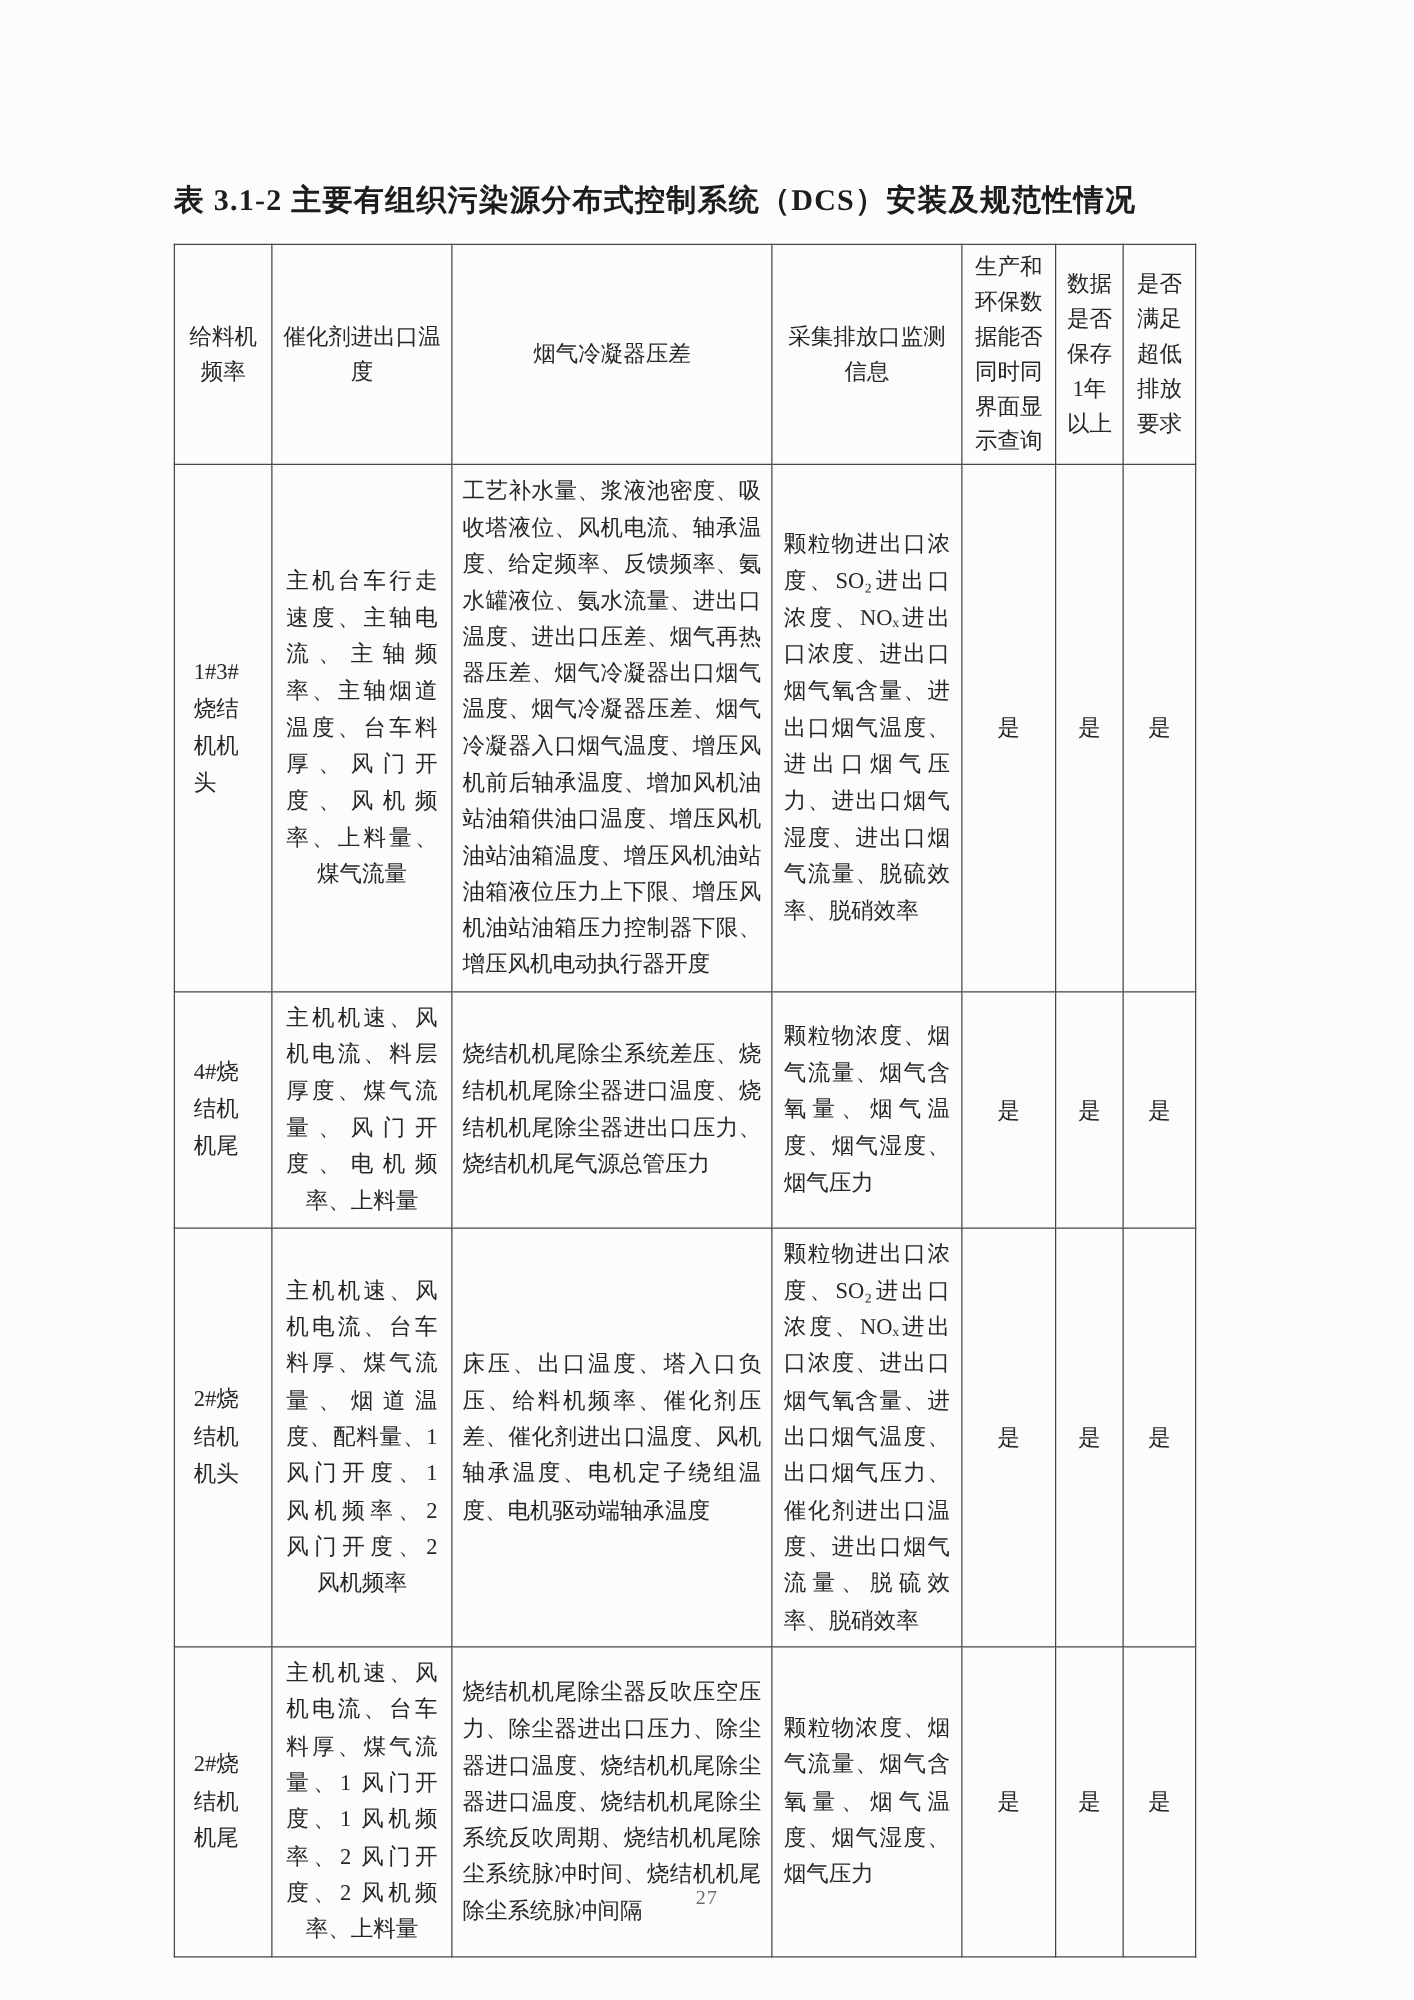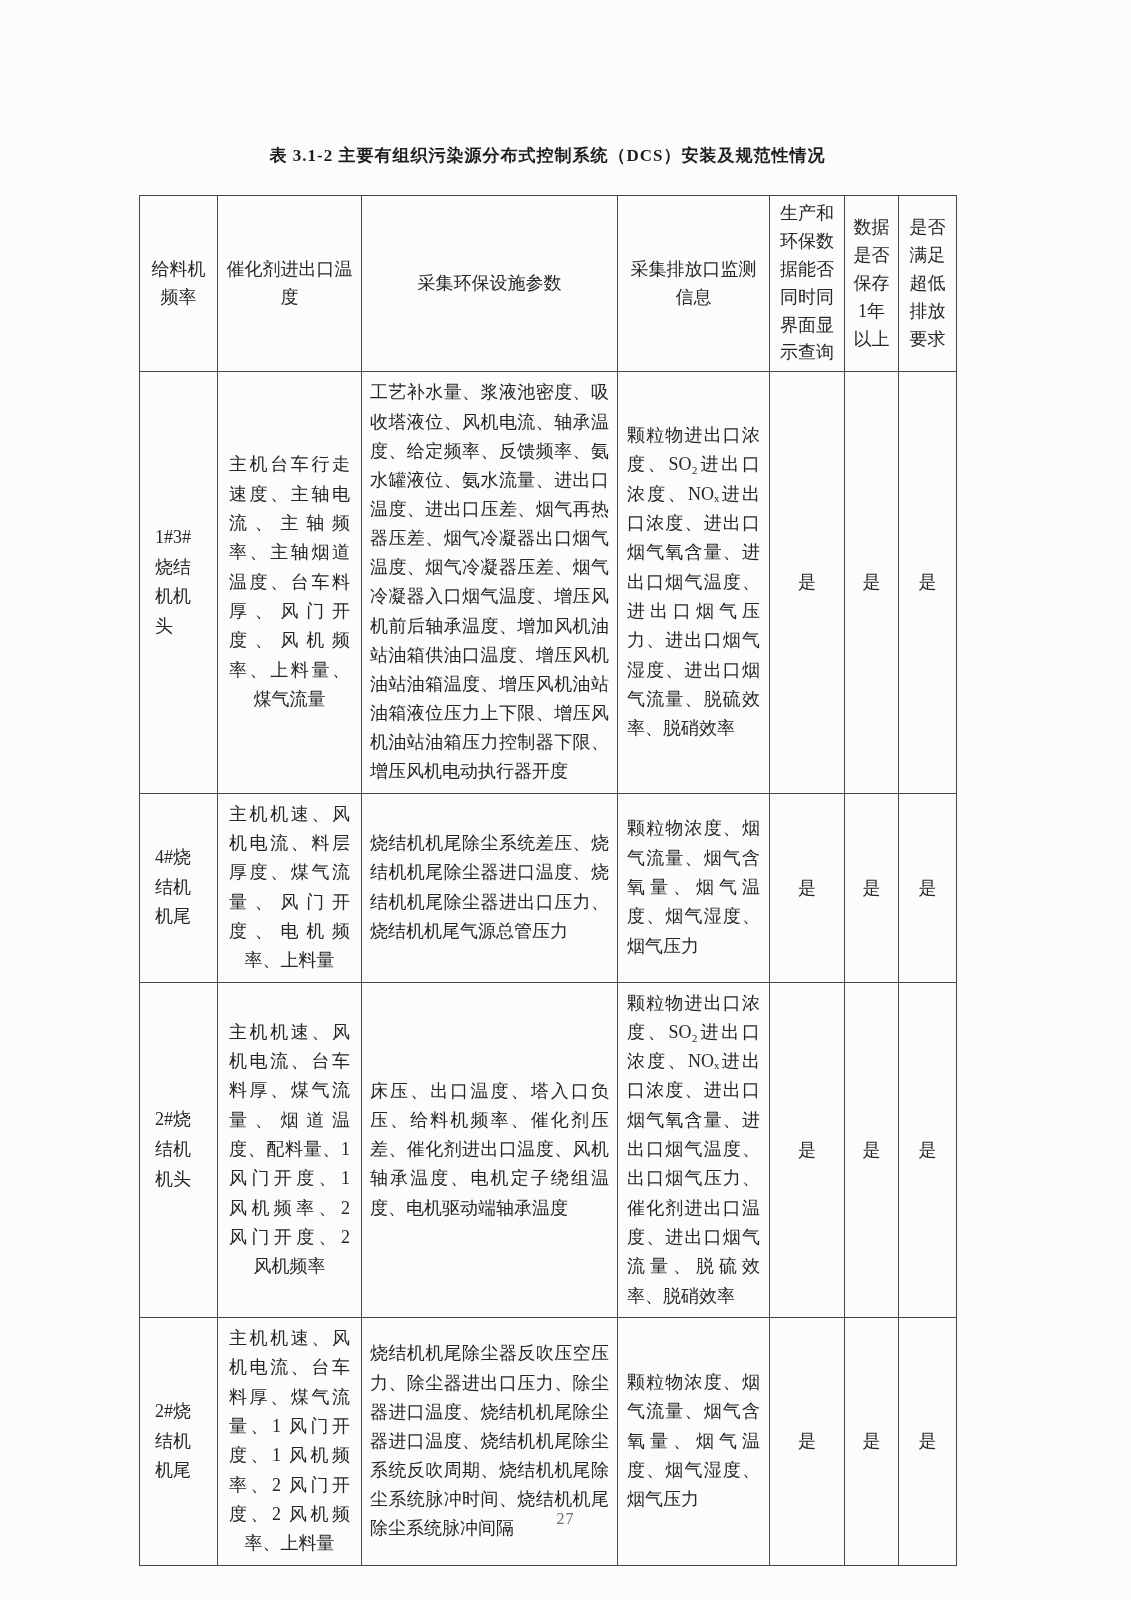--- a/index.html
+++ b/index.html
@@ -13,22 +13,21 @@
     position: relative;
     font-family: "Liberation Serif", "DejaVu Serif", serif;
     color: #2a2a2a;
     overflow: hidden;
   }
   .doc-title {
     position: absolute;
     top: 144px;
     left: 139px;
     width: 817px;
-    text-align: center;
-    font-size: 17px;
+    font-size: 24px;
     font-weight: bold;
     letter-spacing: 1px;
     color: #1d1d1d;
     white-space: nowrap;
   }
   table.dcs {
     position: absolute;
     top: 195px;
     left: 139px;
     width: 817px;
@@ -103,21 +102,21 @@
     <col style="width:256px">
     <col style="width:152px">
     <col style="width:75px">
     <col style="width:54px">
     <col style="width:58px">
   </colgroup>
   <thead>
     <tr style="height:163px">
       <th>给料机频率</th>
       <th>催化剂进出口温度</th>
-      <th>采集环保设施参数</th>
+      <th>烟气冷凝器压差</th>
       <th>采集排放口监测信息</th>
       <th>生产和环保数据能否同时同界面显示查询</th>
       <th>数据是否保存1年以上</th>
       <th>是否满足超低排放要求</th>
     </tr>
   </thead>
   <tbody>
     <tr style="height:404px">
       <td class="cell-source">1#3#烧结机机头</td>
       <td class="cell-process">主机台车行走速度、主轴电流、主轴频率、主轴烟道温度、台车料厚、风门开度、风机频率、上料量、煤气流量</td>

